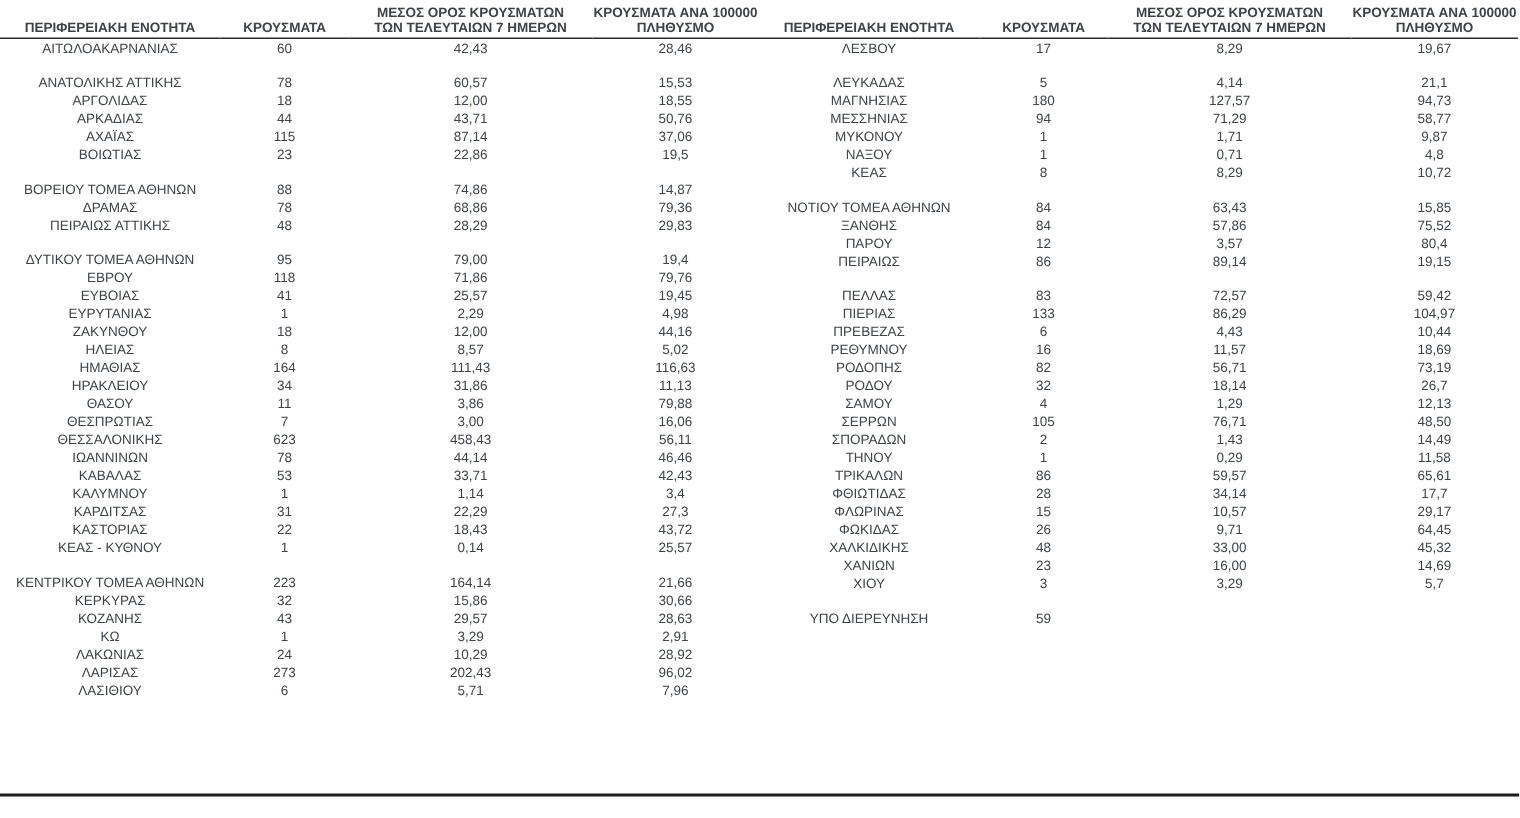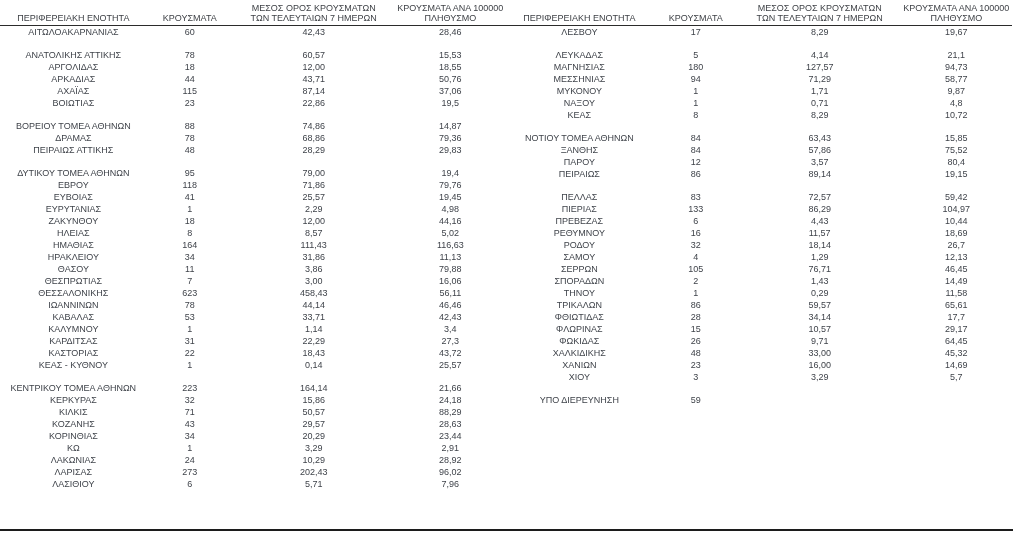--- a/index.html
+++ b/index.html
@@ -27,21 +27,21 @@
     table-layout: fixed;
     width: 506px;
     flex: 0 0 506px;
   }
   table.cases-table col.c-region  { width: 29%; }
   table.cases-table col.c-cases   { width: 17%; }
   table.cases-table col.c-avg     { width: 32%; }
   table.cases-table col.c-per100k { width: 22%; }
 
   table.cases-table thead th {
-    font-weight: normal;
+    font-weight: bold;
     font-size: 9px;
     line-height: 10px;
     color: #3e4146;
     vertical-align: bottom;
     padding: 3px 0 2px 0;
     border-bottom: 1.5px solid #2b2b2b;
     white-space: nowrap;
     overflow: visible;
   }
   table.cases-table thead th .hline { display: block; }
@@ -264,39 +264,27 @@
           <tr>
             <td>ΚΕΝΤΡΙΚΟΥ ΤΟΜΕΑ ΑΘΗΝΩΝ</td>
             <td>223</td>
             <td>164,14</td>
             <td>21,66</td>
           </tr>
           <tr>
             <td>ΚΕΡΚΥΡΑΣ</td>
             <td>32</td>
             <td>15,86</td>
-            <td>24,18</td>
-          </tr>
-          <tr>
-            <td>ΚΙΛΚΙΣ</td>
-            <td>71</td>
-            <td>50,57</td>
-            <td>88,29</td>
+            <td>30,66</td>
           </tr>
           <tr>
             <td>ΚΟΖΑΝΗΣ</td>
             <td>43</td>
             <td>29,57</td>
             <td>28,63</td>
-          </tr>
-          <tr>
-            <td>ΚΟΡΙΝΘΙΑΣ</td>
-            <td>34</td>
-            <td>20,29</td>
-            <td>23,44</td>
           </tr>
           <tr>
             <td>ΚΩ</td>
             <td>1</td>
             <td>3,29</td>
             <td>2,91</td>
           </tr>
           <tr>
             <td>ΛΑΚΩΝΙΑΣ</td>
             <td>24</td>
@@ -437,36 +425,42 @@
             <td>4,43</td>
             <td>10,44</td>
           </tr>
           <tr>
             <td>ΡΕΘΥΜΝΟΥ</td>
             <td>16</td>
             <td>11,57</td>
             <td>18,69</td>
           </tr>
           <tr>
+            <td>ΡΟΔΟΠΗΣ</td>
+            <td>82</td>
+            <td>56,71</td>
+            <td>73,19</td>
+          </tr>
+          <tr>
             <td>ΡΟΔΟΥ</td>
             <td>32</td>
             <td>18,14</td>
             <td>26,7</td>
           </tr>
           <tr>
             <td>ΣΑΜΟΥ</td>
             <td>4</td>
             <td>1,29</td>
             <td>12,13</td>
           </tr>
           <tr>
             <td>ΣΕΡΡΩΝ</td>
             <td>105</td>
             <td>76,71</td>
-            <td>46,45</td>
+            <td>48,50</td>
           </tr>
           <tr>
             <td>ΣΠΟΡΑΔΩΝ</td>
             <td>2</td>
             <td>1,43</td>
             <td>14,49</td>
           </tr>
           <tr>
             <td>ΤΗΝΟΥ</td>
             <td>1</td>

